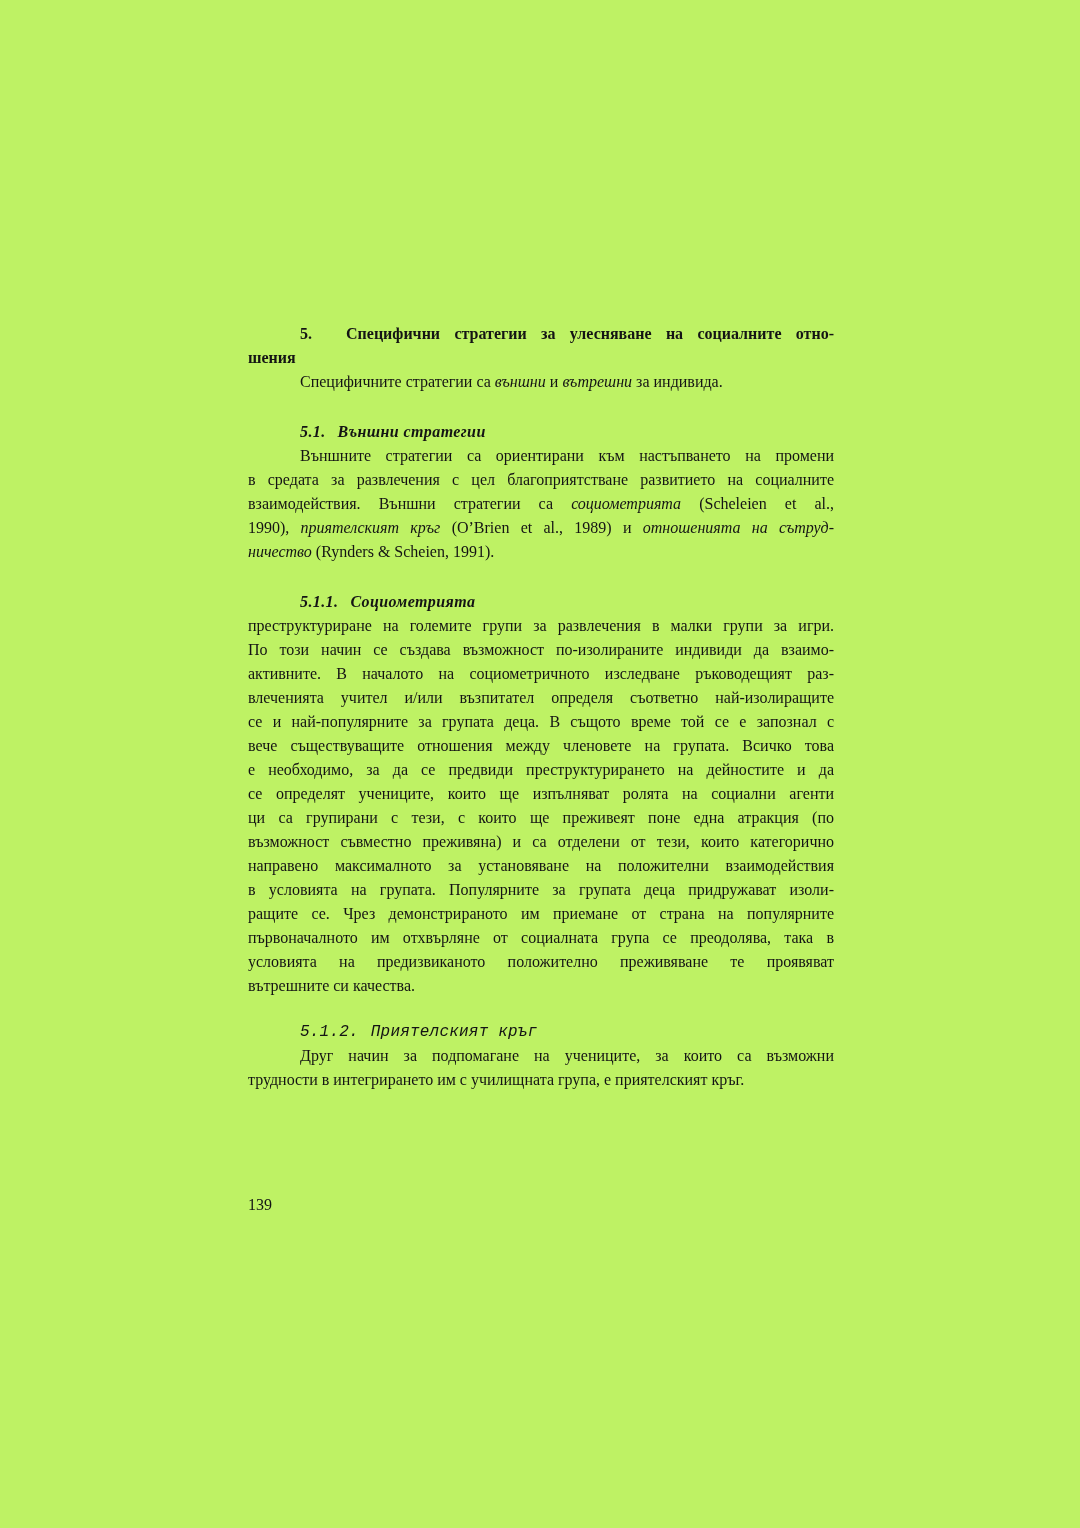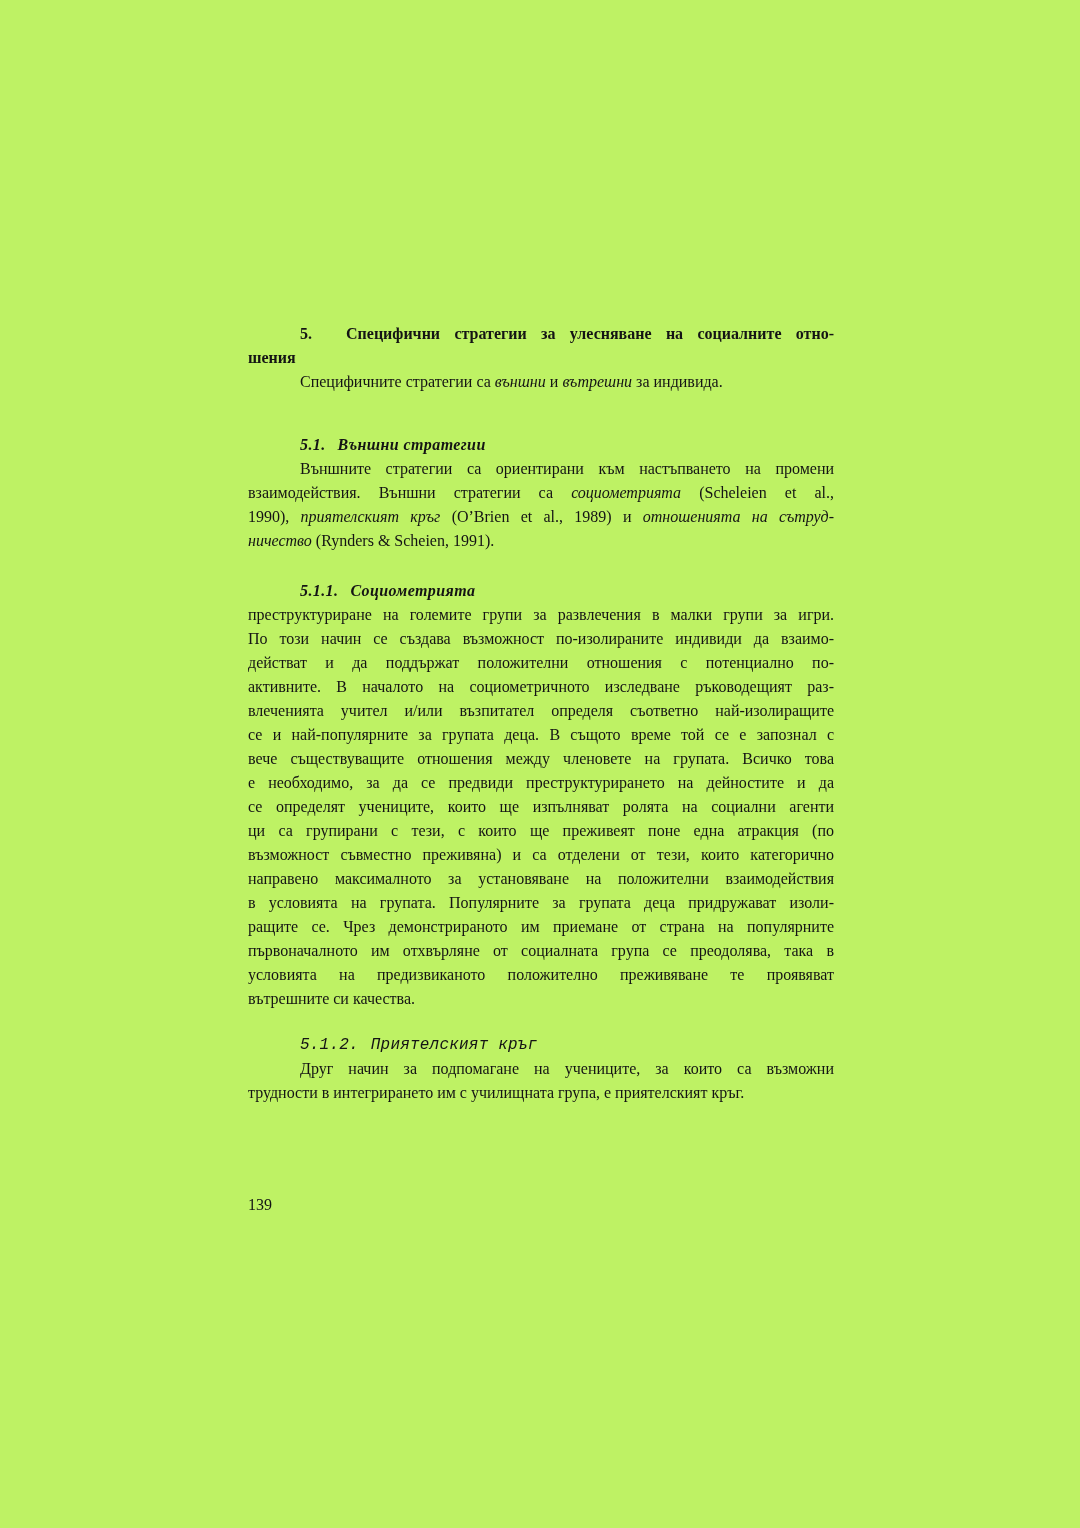--- a/index.html
+++ b/index.html
@@ -53,36 +53,36 @@
 
 <div class="page">
   <main class="textblock">
       <div class="block kind-h-main">
         <div class="line j ind"><span class="b ">5.</span><span class="sp" style="width: 34px;"></span><span class="b ">Специфични стратегии за улесняване на социалните отно-</span></div>
         <div class="line"><span class="b ">шения</span></div>
       </div>
       <div class="block kind-body">
         <div class="line ind"><span class="">Специфичните стратегии са </span><span class="i">външни</span><span class=""> и </span><span class="i">вътрешни</span><span class=""> за индивида.</span></div>
       </div>
-      <div class="block kind-h-sub" style="margin-top: 39px;">
+      <div class="block kind-h-sub" style="margin-top: 26px;">
         <div class="line ind"><span class="b i">5.1.</span><span class="sp" style="width: 12px;"></span><span class="b i">Външни стратегии</span></div>
       </div>
       <div class="block kind-body">
         <div class="line j ind"><span class="">Външните стратегии са ориентирани към настъпването на промени</span></div>
+        <div class="line j"><span class="">в средата за развлечения с цел благоприятстване развитието на социалните</span></div>
         <div class="line j"><span class="">взаимодействия. Външни стратегии са </span><span class="i">социометрията</span><span class=""> (Scheleien et al.,</span></div>
         <div class="line j"><span class="">1990), </span><span class="i">приятелският кръг</span><span class=""> (O’Brien et al., 1989) и </span><span class="i">отношенията на сътруд-</span></div>
         <div class="line"><span class="i">ничество</span><span class=""> (Rynders &amp; Scheien, 1991).</span></div>
       </div>
       <div class="block kind-h-sub" style="margin-top: 26px;">
         <div class="line ind"><span class="b i">5.1.1.</span><span class="sp" style="width: 12px;"></span><span class="b i">Социометрията</span></div>
       </div>
       <div class="block kind-body">
         <div class="line j"><span class="">преструктуриране на големите групи за развлечения в малки групи за игри.</span></div>
         <div class="line j"><span class="">По този начин се създава възможност по-изолираните индивиди да взаимо-</span></div>
-        <div class="line j"><span class="">действат и да поддържат положителни отношения с потенциално по-</span></div>
         <div class="line j"><span class="">активните. В началото на социометричното изследване ръководещият раз-</span></div>
         <div class="line j"><span class="">влеченията учител и/или възпитател определя съответно най-изолиращите</span></div>
         <div class="line j"><span class="">се и най-популярните за групата деца. В същото време той се е запознал с</span></div>
         <div class="line j"><span class="">вече съществуващите отношения между членовете на групата. Всичко това</span></div>
         <div class="line j"><span class="">е необходимо, за да се предвиди преструктурирането на дейностите и да</span></div>
         <div class="line j"><span class="">се определят учениците, които ще изпълняват ролята на социални агенти</span></div>
         <div class="line j"><span class="">ци са групирани с тези, с които ще преживеят поне една атракция (по</span></div>
         <div class="line j"><span class="">възможност съвместно преживяна) и са отделени от тези, които категорично</span></div>
         <div class="line j"><span class="">направено максималното за установяване на положителни взаимодействия</span></div>
         <div class="line j"><span class="">в условията на групата. Популярните за групата деца придружават изоли-</span></div>

